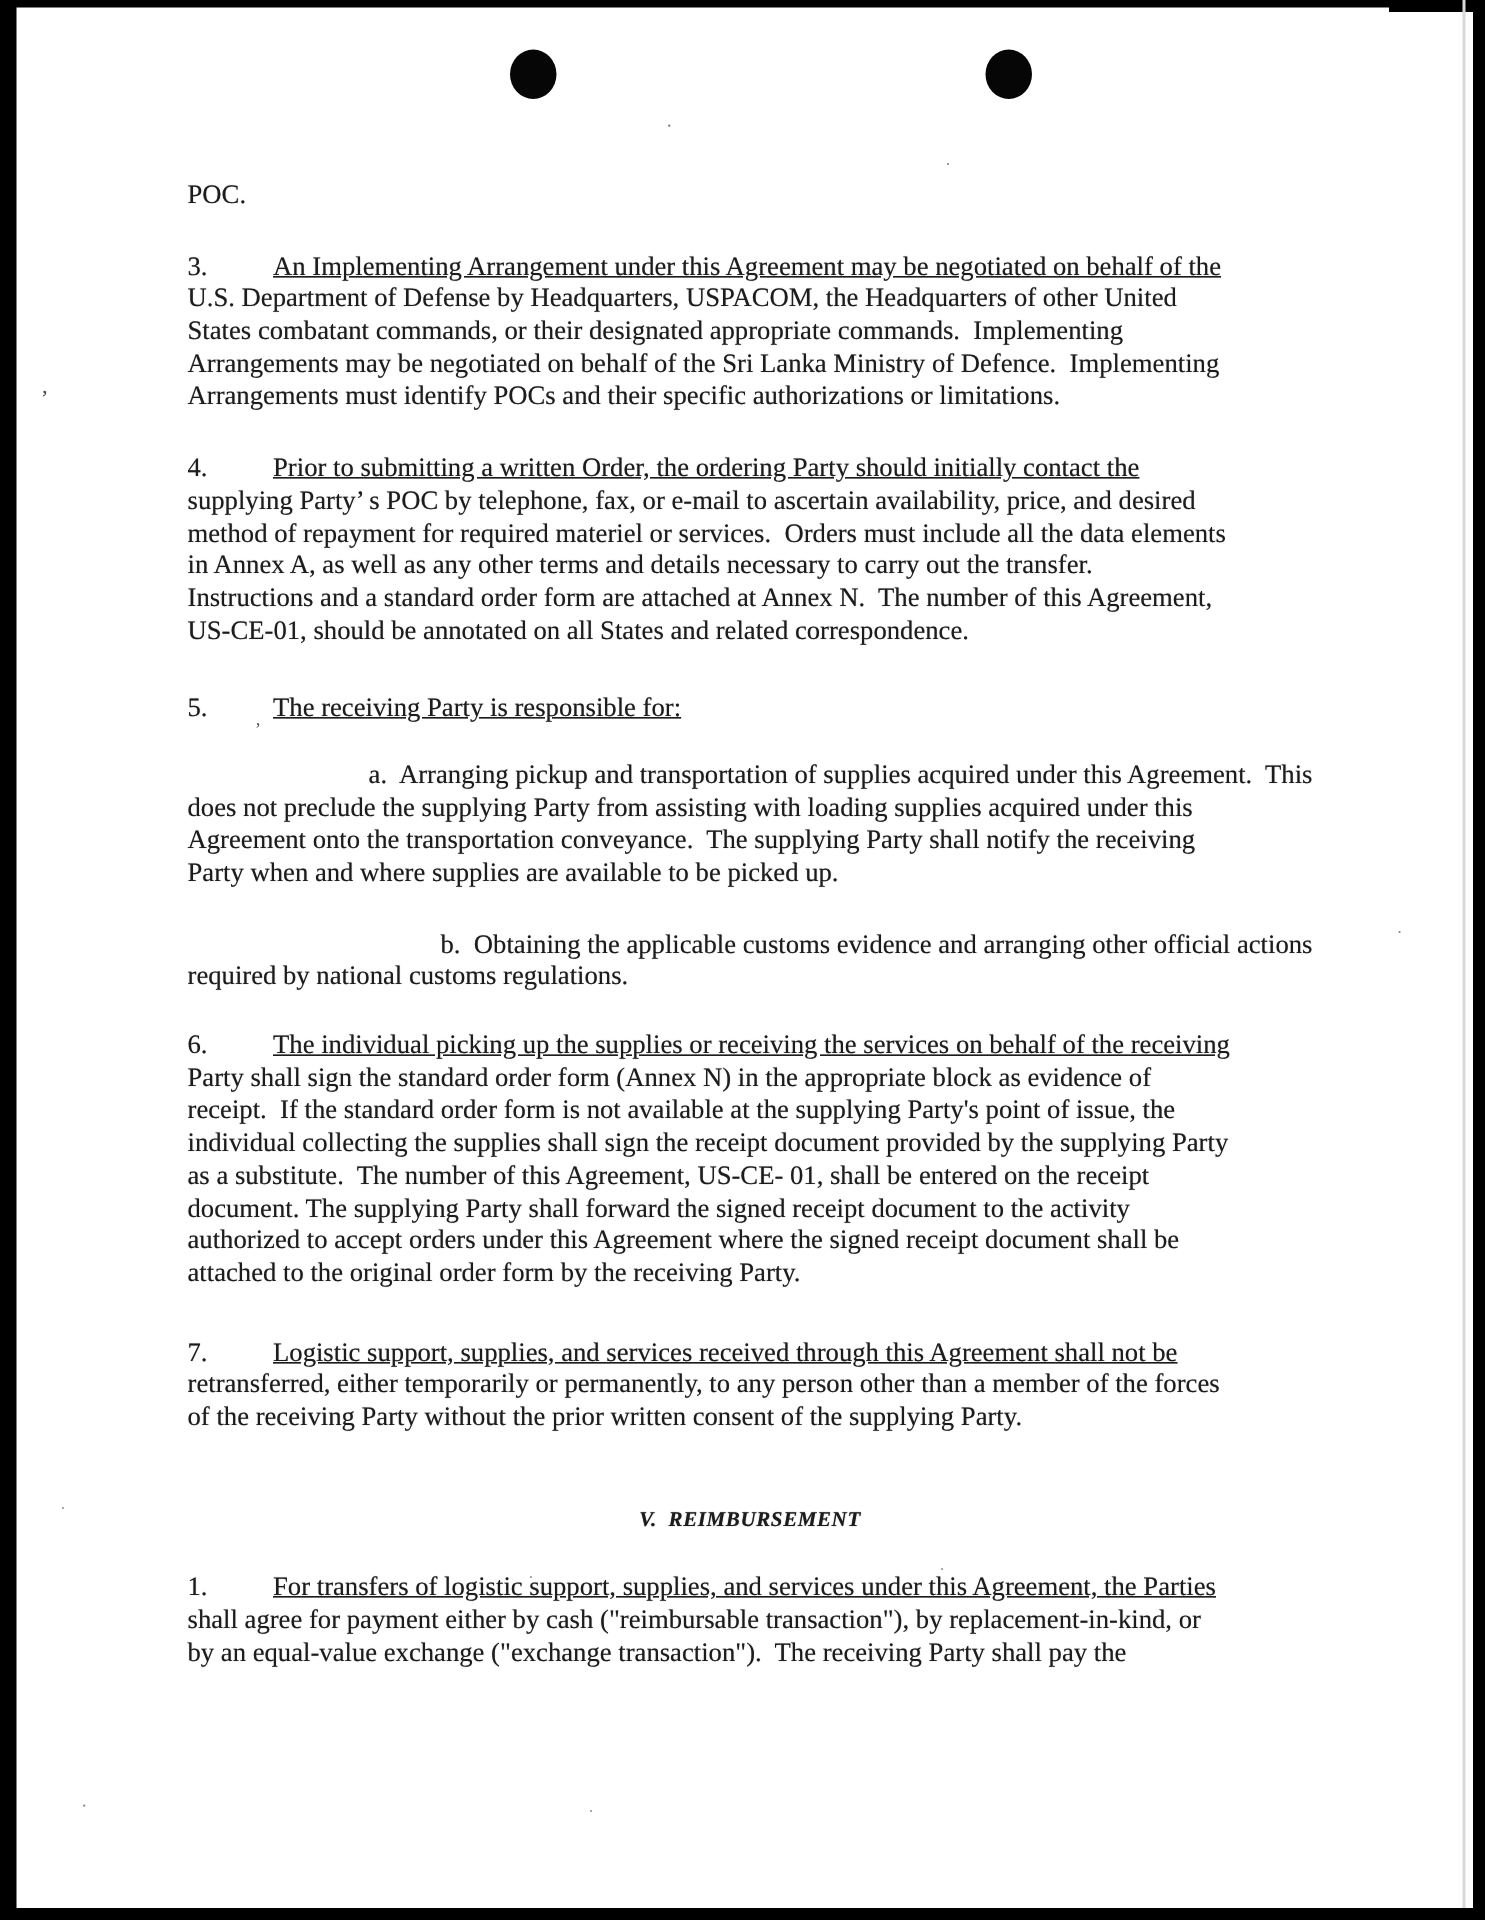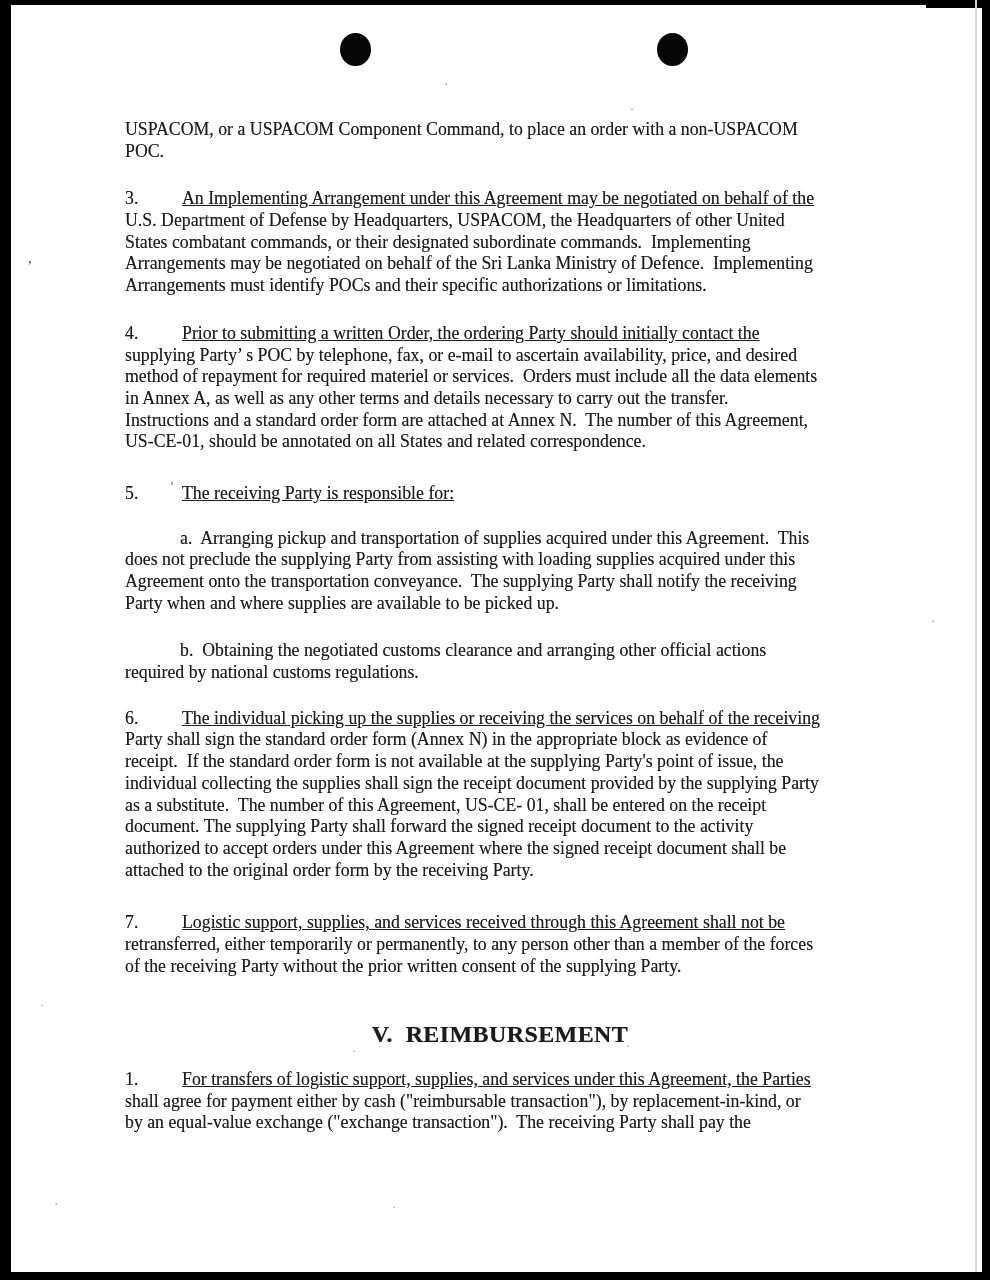--- a/index.html
+++ b/index.html
@@ -37,36 +37,37 @@
     width: 750px;
     padding-top: 119px;
     font-size: 17.8px;
     line-height: 21.7px;
     text-shadow: 0 0 0.6px rgba(25,25,25,0.55);
   }
   .para { position: relative; }
   .line { white-space: pre; height: 21.7px; }
   .num { position: absolute; left: 0; top: 0; }
   .para.numbered > .line.first { padding-left: 57px; text-decoration: underline; }
-  .para.lettered > .line.first { padding-left: 55px; }
+  .para.lettered > .line.first { padding-left: 55px; text-align: right; }
 
   .mt-26 { margin-top: 26px; }
   .mt-30 { margin-top: 30px; }
   .mt-23 { margin-top: 23px; }
   .mt-24 { margin-top: 24px; }
   .mt-31 { margin-top: 31px; }
   .mt-47 { margin-top: 47px; }
 
   .heading {
     text-align: center;
     font-weight: bold;
-    font-size: 24px;
+    font-size: 14px;
     letter-spacing: 0.4px;
     white-space: pre;
     text-shadow: 0 0 0.7px rgba(15,15,15,0.65);
+    font-style: italic;
   }
 
   .artifact { position: absolute; font-family: "Liberation Serif", serif; pointer-events: none; }
 </style>
 </head>
 <body>
 
 <div class="scan">
 
   <div class="bar bar-top"></div>
@@ -75,29 +76,28 @@
   <div class="edge-grayline"></div>
   <div class="bar bar-right"></div>
   <div class="bar bar-bottom"></div>
 
   <div class="hole hole-left"></div>
   <div class="hole hole-right"></div>
 
   <div class="content">
 
     <div class="para plain">
-      <div class="line">USPACOM, or a USPACOM Component Command, to place an order with a non-USPACOM</div>
       <div class="line">POC.</div>
     </div>
 
     <div class="para numbered mt-26">
       <span class="num">3.</span>
       <div class="line first">An Implementing Arrangement under this Agreement may be negotiated on behalf of the</div>
       <div class="line">U.S. Department of Defense by Headquarters, USPACOM, the Headquarters of other United</div>
-      <div class="line">States combatant commands, or their designated subordinate commands.  Implementing</div>
+      <div class="line">States combatant commands, or their designated appropriate commands.  Implementing</div>
       <div class="line">Arrangements may be negotiated on behalf of the Sri Lanka Ministry of Defence.  Implementing</div>
       <div class="line">Arrangements must identify POCs and their specific authorizations or limitations.</div>
     </div>
 
     <div class="para numbered mt-26">
       <span class="num">4.</span>
       <div class="line first">Prior to submitting a written Order, the ordering Party should initially contact the</div>
       <div class="line">supplying Party’ s POC by telephone, fax, or e-mail to ascertain availability, price, and desired</div>
       <div class="line">method of repayment for required materiel or services.  Orders must include all the data elements</div>
       <div class="line">in Annex A, as well as any other terms and details necessary to carry out the transfer.</div>
@@ -111,21 +111,21 @@
     </div>
 
     <div class="para lettered mt-23">
       <div class="line first">a.  Arranging pickup and transportation of supplies acquired under this Agreement.  This</div>
       <div class="line">does not preclude the supplying Party from assisting with loading supplies acquired under this</div>
       <div class="line">Agreement onto the transportation conveyance.  The supplying Party shall notify the receiving</div>
       <div class="line">Party when and where supplies are available to be picked up.</div>
     </div>
 
     <div class="para lettered mt-26">
-      <div class="line first">b.  Obtaining the negotiated customs clearance and arranging other official actions</div>
+      <div class="line first">b.  Obtaining the applicable customs evidence and arranging other official actions</div>
       <div class="line">required by national customs regulations.</div>
     </div>
 
     <div class="para numbered mt-24">
       <span class="num">6.</span>
       <div class="line first">The individual picking up the supplies or receiving the services on behalf of the receiving</div>
       <div class="line">Party shall sign the standard order form (Annex N) in the appropriate block as evidence of</div>
       <div class="line">receipt.  If the standard order form is not available at the supplying Party's point of issue, the</div>
       <div class="line">individual collecting the supplies shall sign the receipt document provided by the supplying Party</div>
       <div class="line">as a substitute.  The number of this Agreement, US-CE- 01, shall be entered on the receipt</div>

